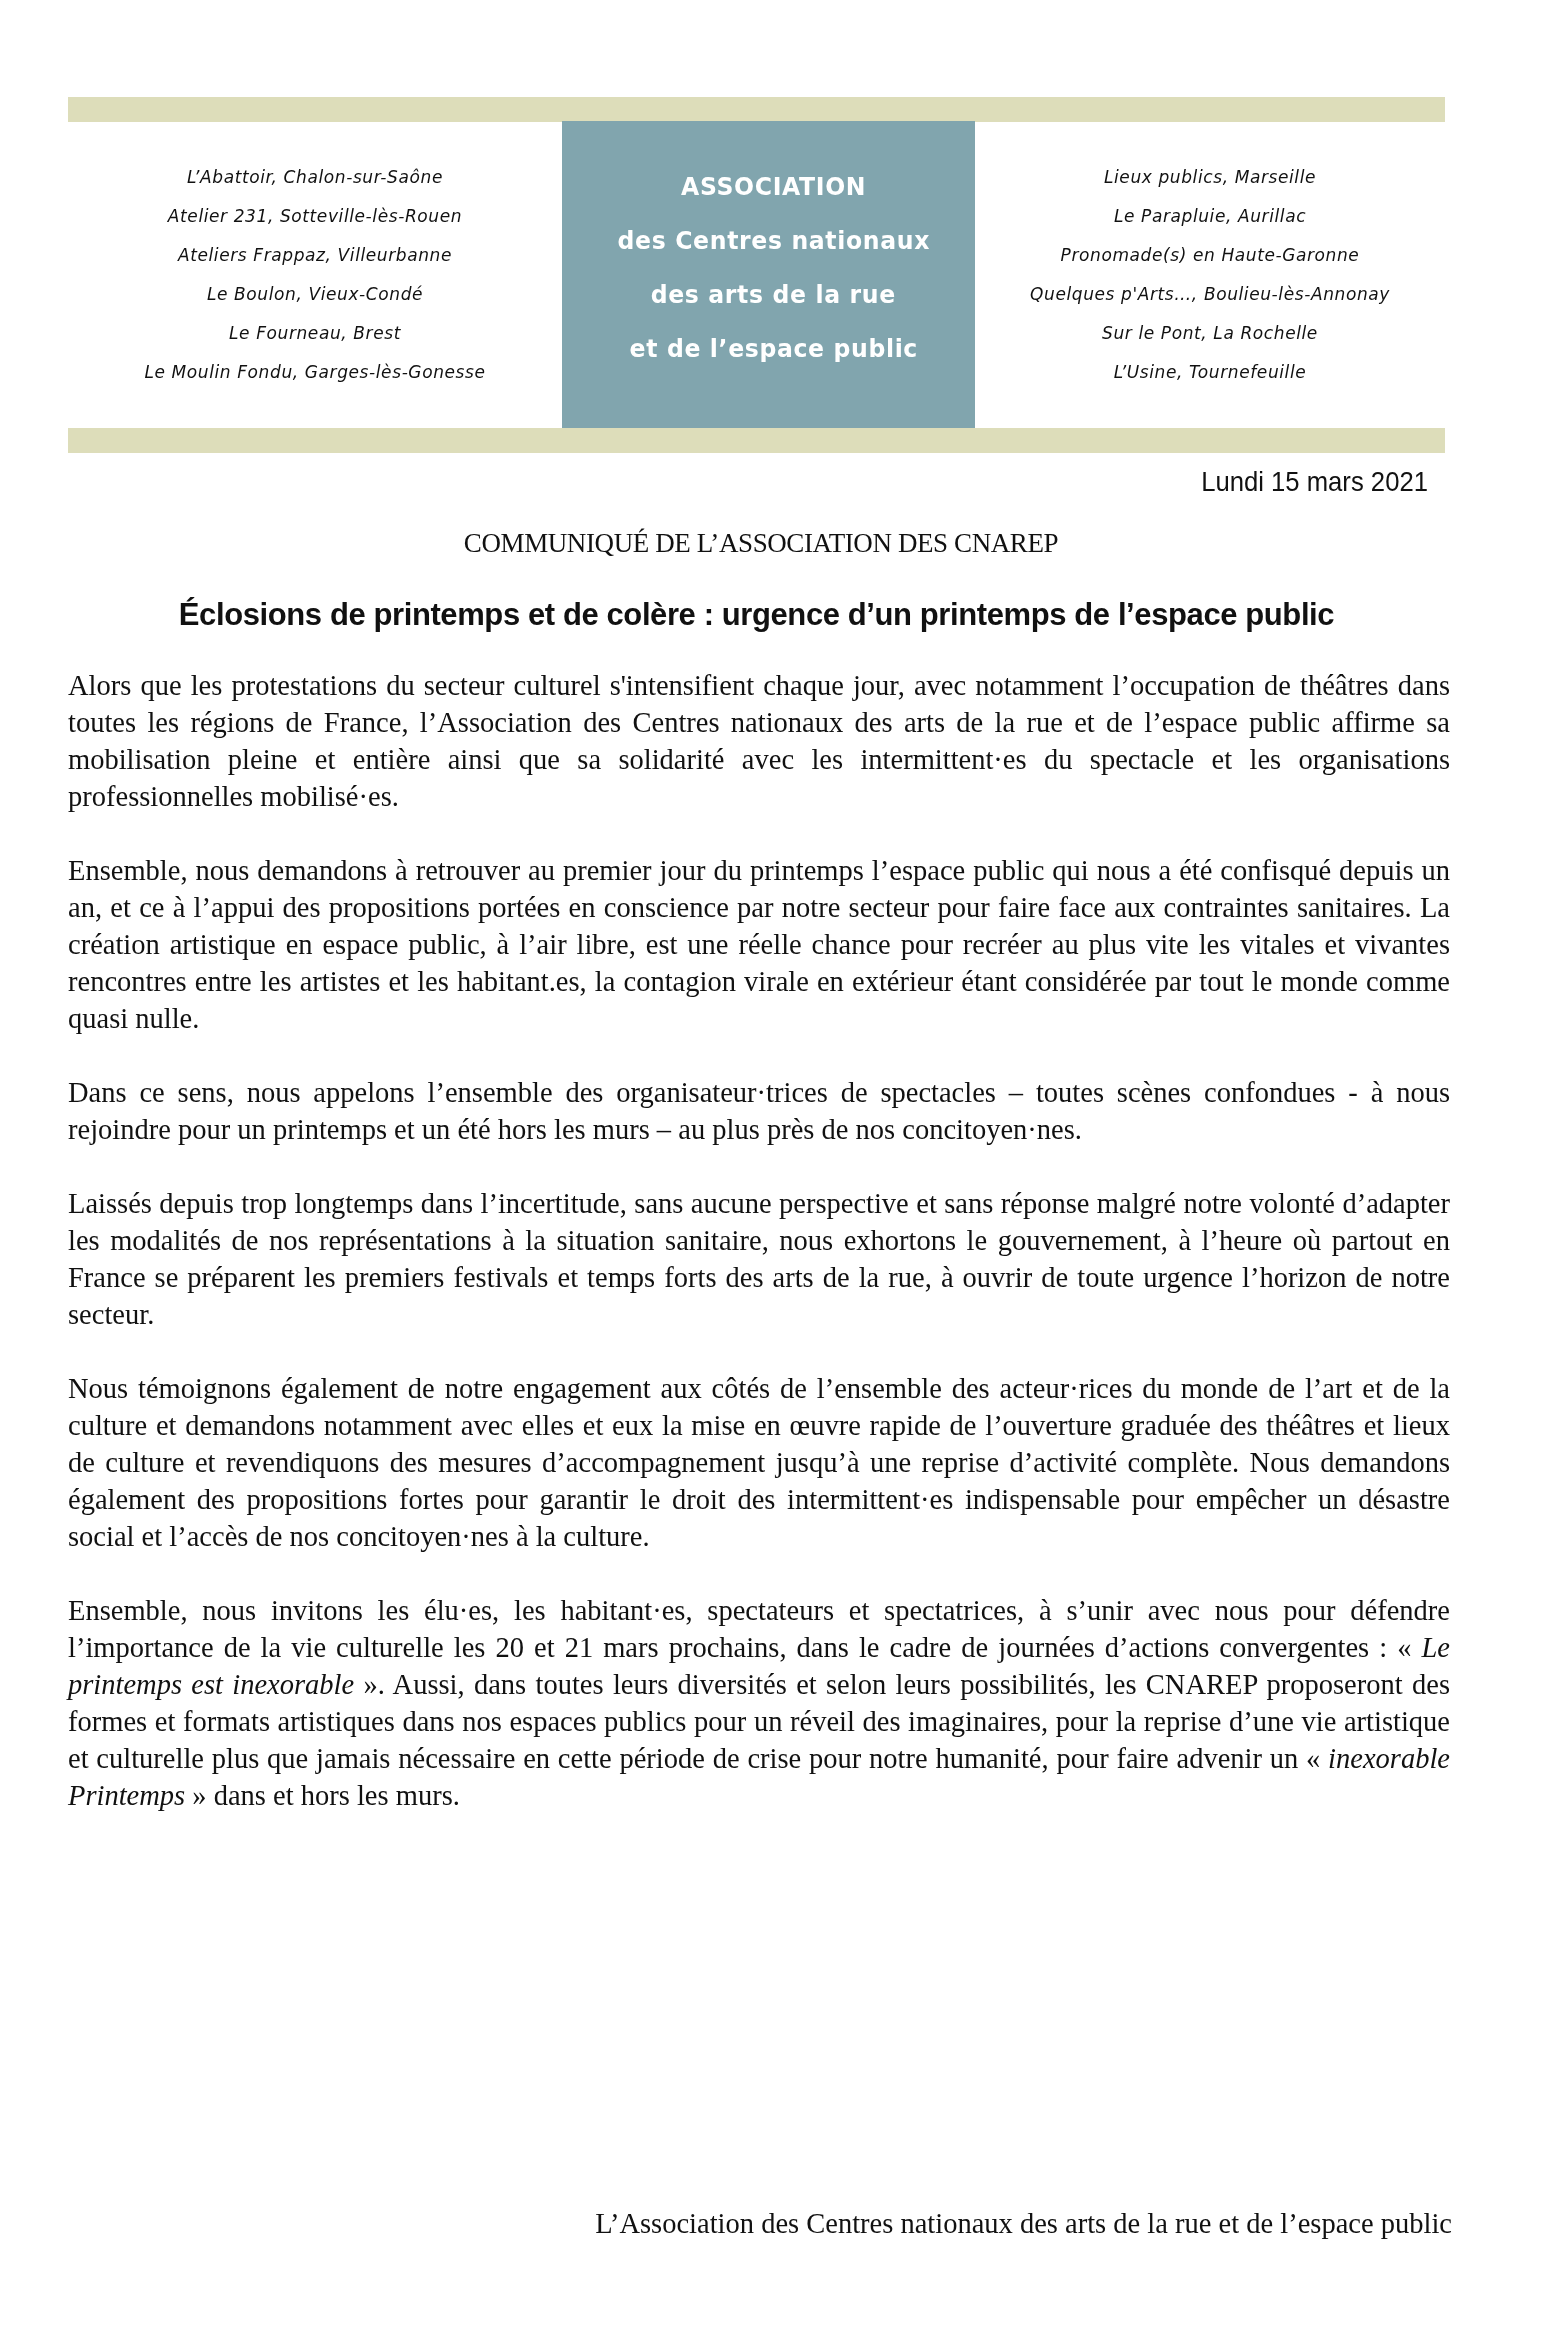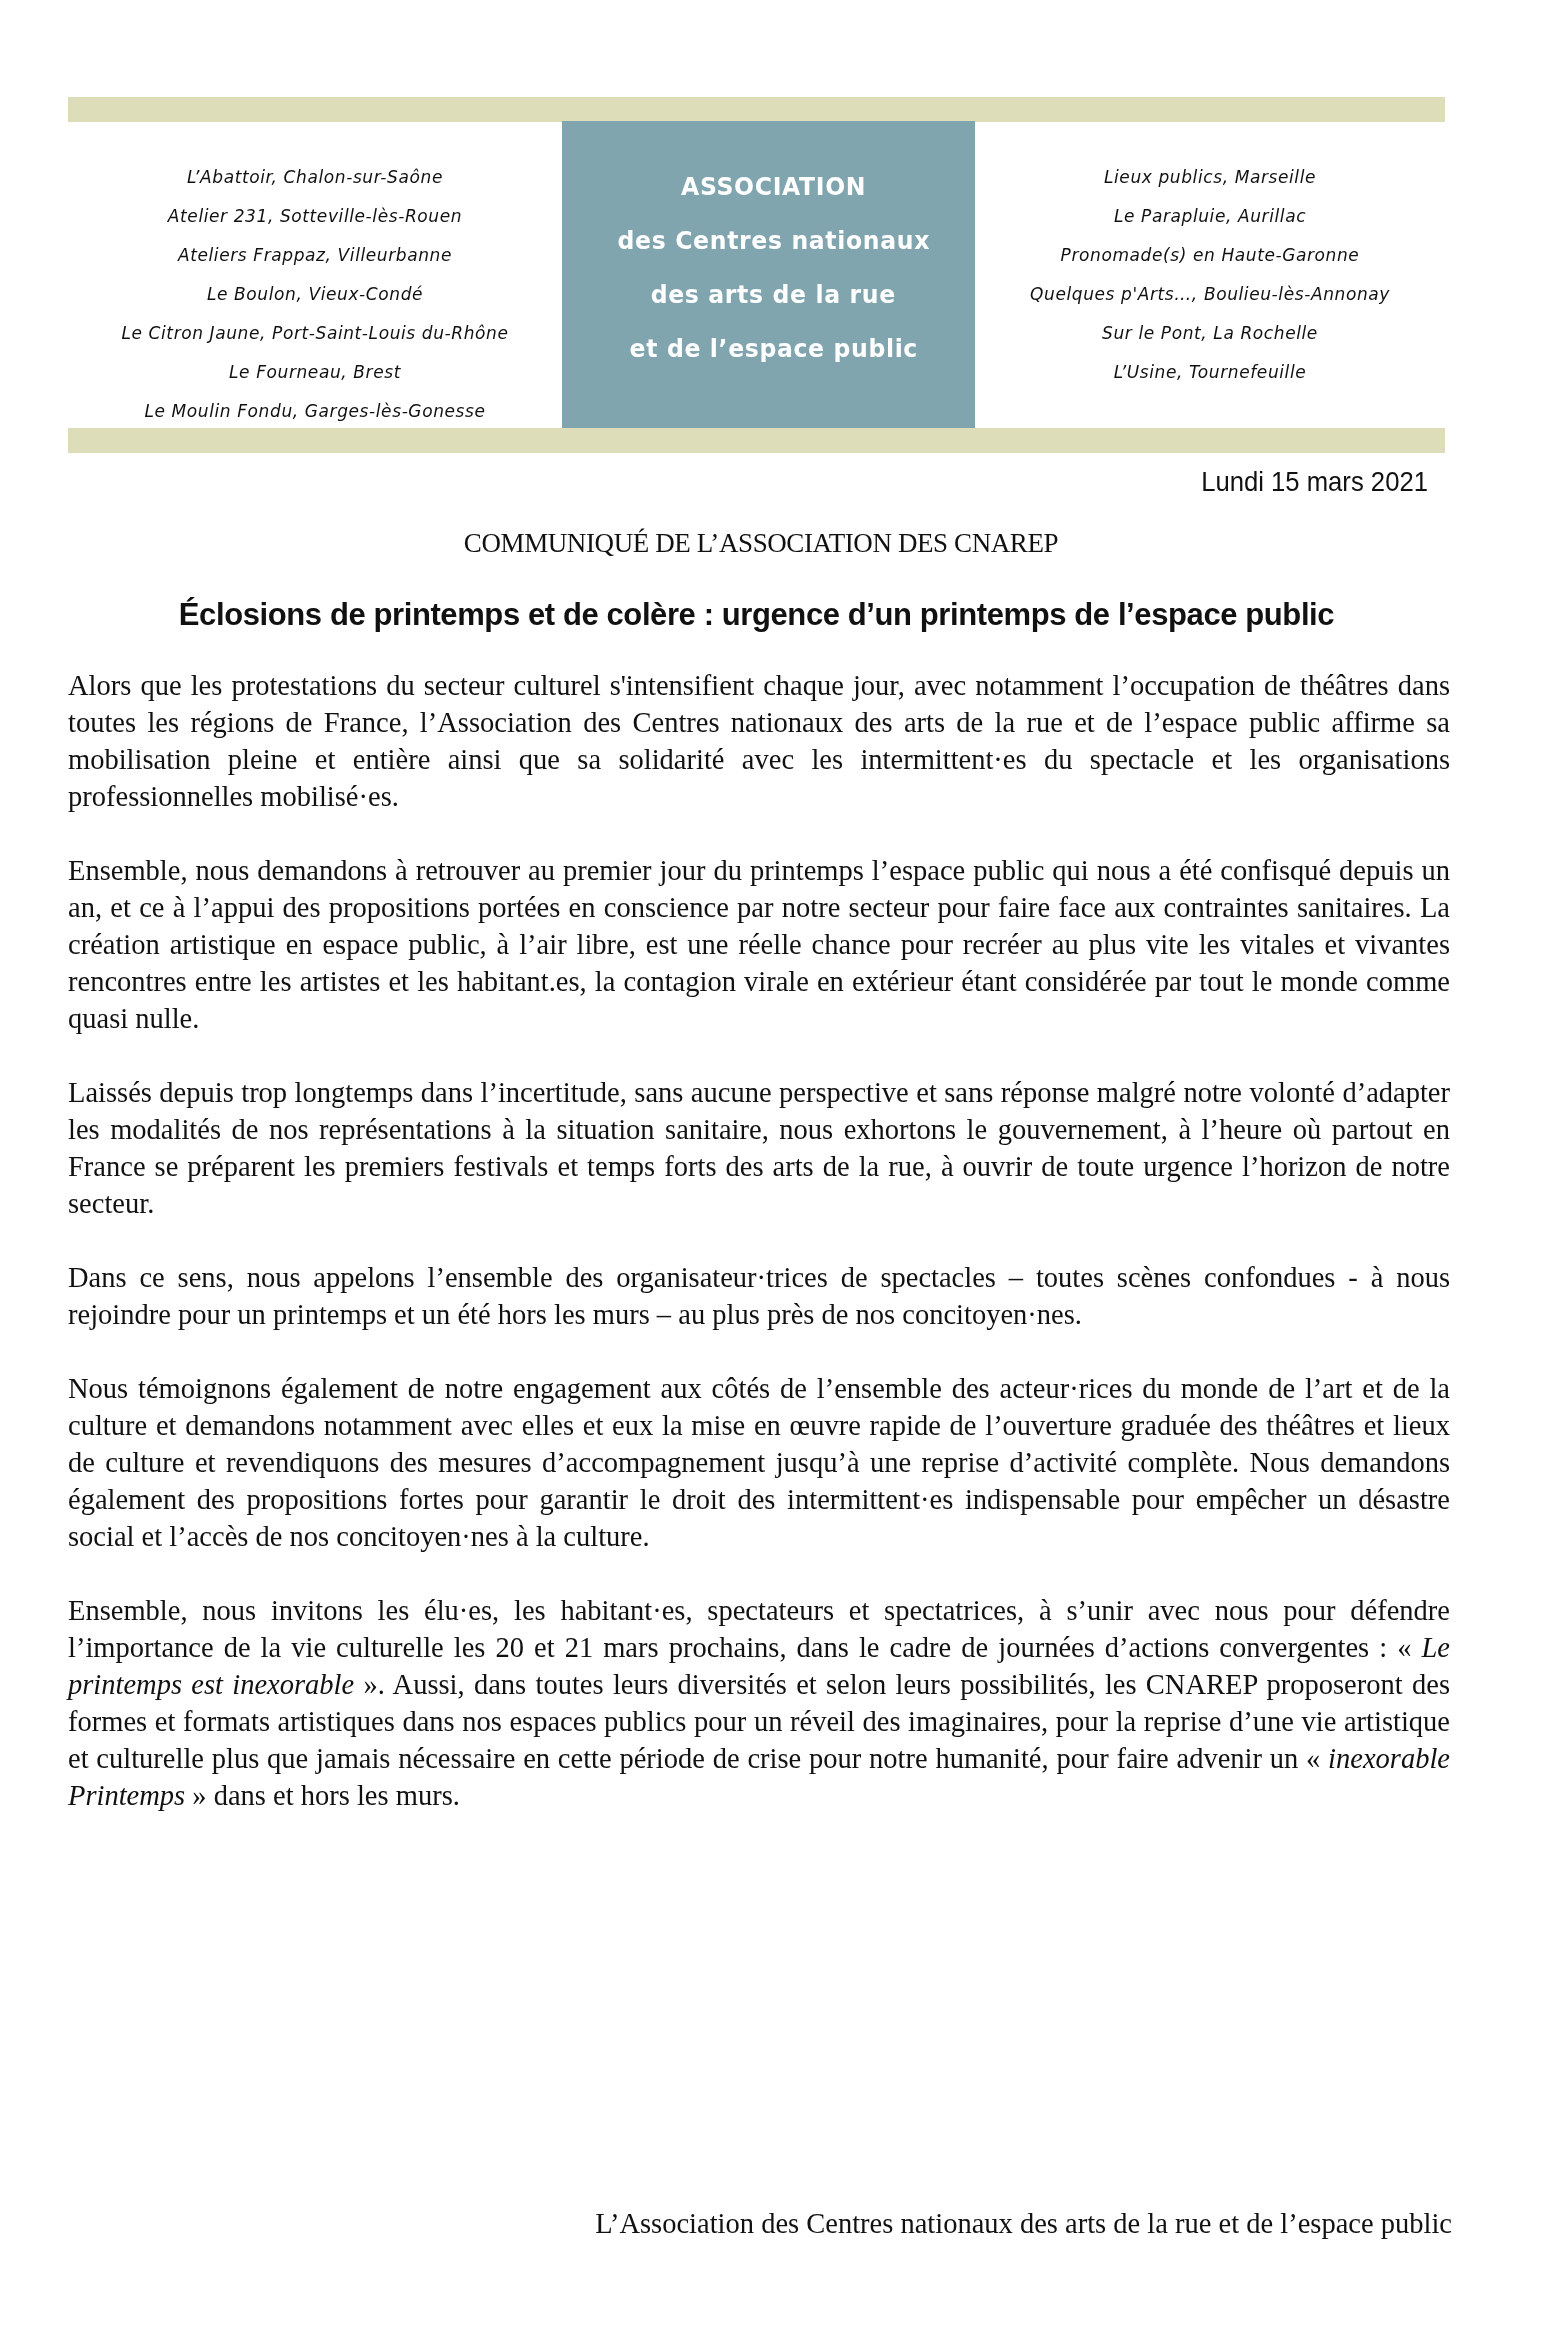--- a/index.html
+++ b/index.html
@@ -32,21 +32,20 @@
 </head>
 <body>
 
 <div class="band band-top"></div>
 
 <div class="col col-left">
   <div class="venue">L’Abattoir, Chalon-sur-Saône</div>
   <div class="venue">Atelier 231, Sotteville-lès-Rouen</div>
   <div class="venue">Ateliers Frappaz, Villeurbanne</div>
   <div class="venue">Le Boulon, Vieux-Condé</div>
-  <div class="venue">Le Citron Jaune, Port-Saint-Louis du-Rhône</div>
   <div class="venue">Le Fourneau, Brest</div>
   <div class="venue">Le Moulin Fondu, Garges-lès-Gonesse</div>
 </div>
 
 <div class="blue-box">
   <div class="line">ASSOCIATION</div>
   <div class="line">des Centres nationaux</div>
   <div class="line">des arts de la rue</div>
   <div class="line">et de l’espace public</div>
 </div>
@@ -64,20 +63,20 @@
 
 <div class="date">Lundi 15 mars 2021</div>
 
 <div class="communique">COMMUNIQUÉ DE L’ASSOCIATION DES CNAREP</div>
 
 <div class="title">Éclosions de printemps et de colère : urgence d’un printemps de l’espace public</div>
 
 <div class="body">
   <p>Alors que les protestations du secteur culturel s'intensifient chaque jour, avec notamment l’occupation de théâtres dans toutes les régions de France, l’Association des Centres nationaux des arts de la rue et de l’espace public affirme sa mobilisation pleine et entière ainsi que sa solidarité avec les intermittent·es du spectacle et les organisations professionnelles mobilisé·es.</p>
   <p>Ensemble, nous demandons à retrouver au premier jour du printemps l’espace public qui nous a été confisqué depuis un an, et ce à l’appui des propositions portées en conscience par notre secteur pour faire face aux contraintes sanitaires. La création artistique en espace public, à l’air libre, est une réelle chance pour recréer au plus vite les vitales et vivantes rencontres entre les artistes et les habitant.es, la contagion virale en extérieur étant considérée par tout le monde comme quasi nulle.</p>
+  <p>Dans ce sens, nous appelons l’ensemble des organisateur·trices de spectacles – toutes scènes confondues - à nous rejoindre pour un printemps et un été hors les murs – au plus près de nos concitoyen·nes.</p>
   <p>Laissés depuis trop longtemps dans l’incertitude, sans aucune perspective et sans réponse malgré notre volonté d’adapter les modalités de nos représentations à la situation sanitaire, nous exhortons le gouvernement, à l’heure où partout en France se préparent les premiers festivals et temps forts des arts de la rue, à ouvrir de toute urgence l’horizon de notre secteur.</p>
-  <p>Dans ce sens, nous appelons l’ensemble des organisateur·trices de spectacles – toutes scènes confondues - à nous rejoindre pour un printemps et un été hors les murs – au plus près de nos concitoyen·nes.</p>
   <p>Nous témoignons également de notre engagement aux côtés de l’ensemble des acteur·rices du monde de l’art et de la culture et demandons notamment avec elles et eux la mise en œuvre rapide de l’ouverture graduée des théâtres et lieux de culture et revendiquons des mesures d’accompagnement jusqu’à une reprise d’activité complète. Nous demandons également des propositions fortes pour garantir le droit des intermittent·es indispensable pour empêcher un désastre social et l’accès de nos concitoyen·nes à la culture.</p>
   <p><span>Ensemble, nous invitons les élu·es, les habitant·es, spectateurs et spectatrices, à s’unir avec nous pour défendre l’importance de la vie culturelle les 20 et 21 mars prochains, dans le cadre de journées d’actions convergentes : « </span><em>Le printemps est inexorable</em><span> ». Aussi, dans toutes leurs diversités et selon leurs possibilités, les CNAREP proposeront des formes et formats artistiques dans nos espaces publics pour un réveil des imaginaires, pour la reprise d’une vie artistique et culturelle plus que jamais nécessaire en cette période de crise pour notre humanité, pour faire advenir un « </span><em>inexorable Printemps</em><span> » dans et hors les murs.</span></p>
 </div>
 
 <div class="signature">L’Association des Centres nationaux des arts de la rue et de l’espace public</div>
 
 
 </body></html>

